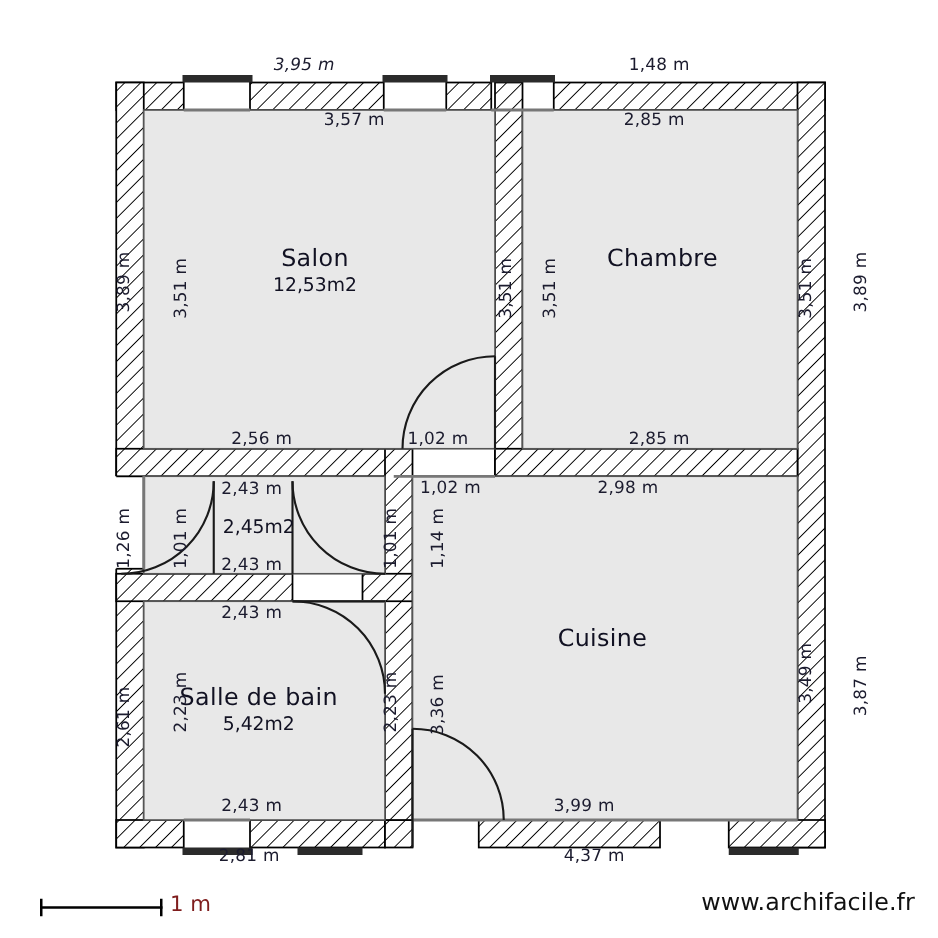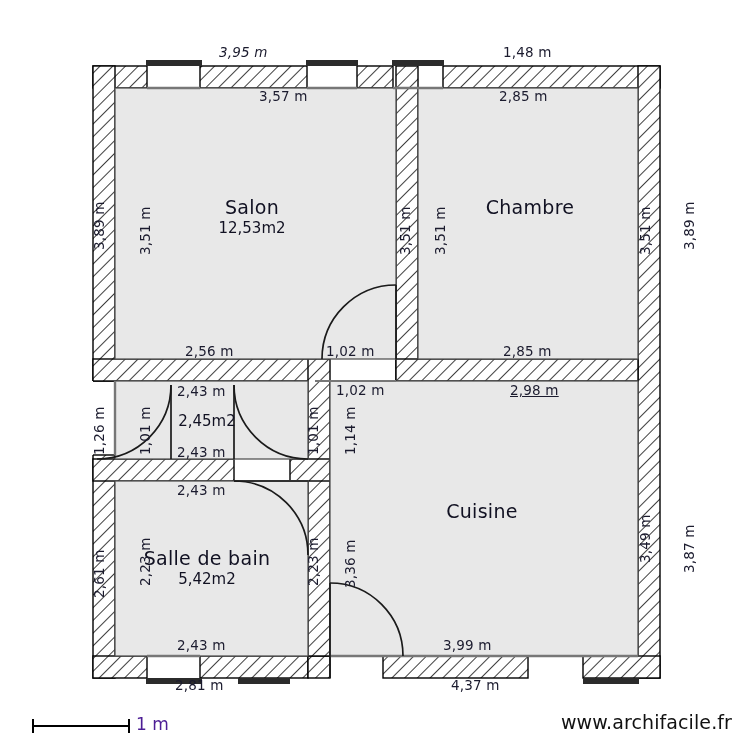--- a/index.html
+++ b/index.html
@@ -9,21 +9,21 @@
   .lbl{position:absolute;white-space:nowrap;font-size:13.5px;color:#1b1b2e;letter-spacing:.2px;}
   .lbl.vert{transform-origin:0 0;transform:rotate(-90deg);}
   .room-name{position:absolute;white-space:nowrap;text-align:center;color:#111122;}
   .room-name .rn{display:block;font-size:19px;line-height:22px;letter-spacing:.3px;}
   .room-name .ra{display:block;font-size:15px;line-height:19px;margin-top:1px;}
   #scalebar{position:absolute;left:32px;top:718px;width:110px;height:16px;}
   #scalebar .bar{position:absolute;left:0;top:7px;width:98px;height:2px;background:#000;}
   #scalebar .tk{position:absolute;top:1px;width:2px;height:14px;background:#000;}
   #scalebar .tk.l{left:0;}
   #scalebar .tk.r{left:96px;}
-  #scale-text{position:absolute;left:136px;top:714px;font-size:17px;color:#4c1d95;}
+  #scale-text{position:absolute;left:136px;top:714px;font-size:17px;color:#7f1d1d;}
   #footer-url{position:absolute;right:18px;top:711px;font-size:19px;color:#111;letter-spacing:.1px;}
 </style>
 </head>
 <body>
 
 <div id="stage">
 
   <svg id="plan-svg" width="750" height="750" viewBox="0 0 750 750">
     <defs>
       <pattern id="hatch" width="9" height="9" patternTransform="rotate(45)" patternUnits="userSpaceOnUse">
@@ -167,21 +167,21 @@
   <div class="lbl vert" style="left:432px;top:255px;">3,51 m</div>
   <div class="lbl vert" style="left:305px;top:455px;">1,01 m</div>
   <div class="lbl vert" style="left:342px;top:455px;">1,14 m</div>
   <div class="lbl vert" style="left:305px;top:586px;">2,23 m</div>
   <div class="lbl vert" style="left:342px;top:588px;">3,36 m</div>
 
   <div class="lbl" style="left:185px;top:343px;">2,56 m</div>
   <div class="lbl" style="left:326px;top:343px;">1,02 m</div>
   <div class="lbl" style="left:503px;top:343px;">2,85 m</div>
   <div class="lbl" style="left:336px;top:382px;">1,02 m</div>
-  <div class="lbl" style="left:510px;top:382px;text-decoration:underline;">2,98 m</div>
+  <div class="lbl" style="left:478px;top:382px;">2,98 m</div>
   <div class="lbl" style="left:177px;top:383px;">2,43 m</div>
   <div class="lbl" style="left:177px;top:444px;">2,43 m</div>
   <div class="lbl" style="left:177px;top:482px;">2,43 m</div>
   <div class="lbl" style="left:177px;top:637px;">2,43 m</div>
   <div class="lbl" style="left:443px;top:637px;">3,99 m</div>
 
   <div class="lbl" style="left:175px;top:677px;">2,81 m</div>
   <div class="lbl" style="left:451px;top:677px;">4,37 m</div>
 
   <div id="scalebar">

